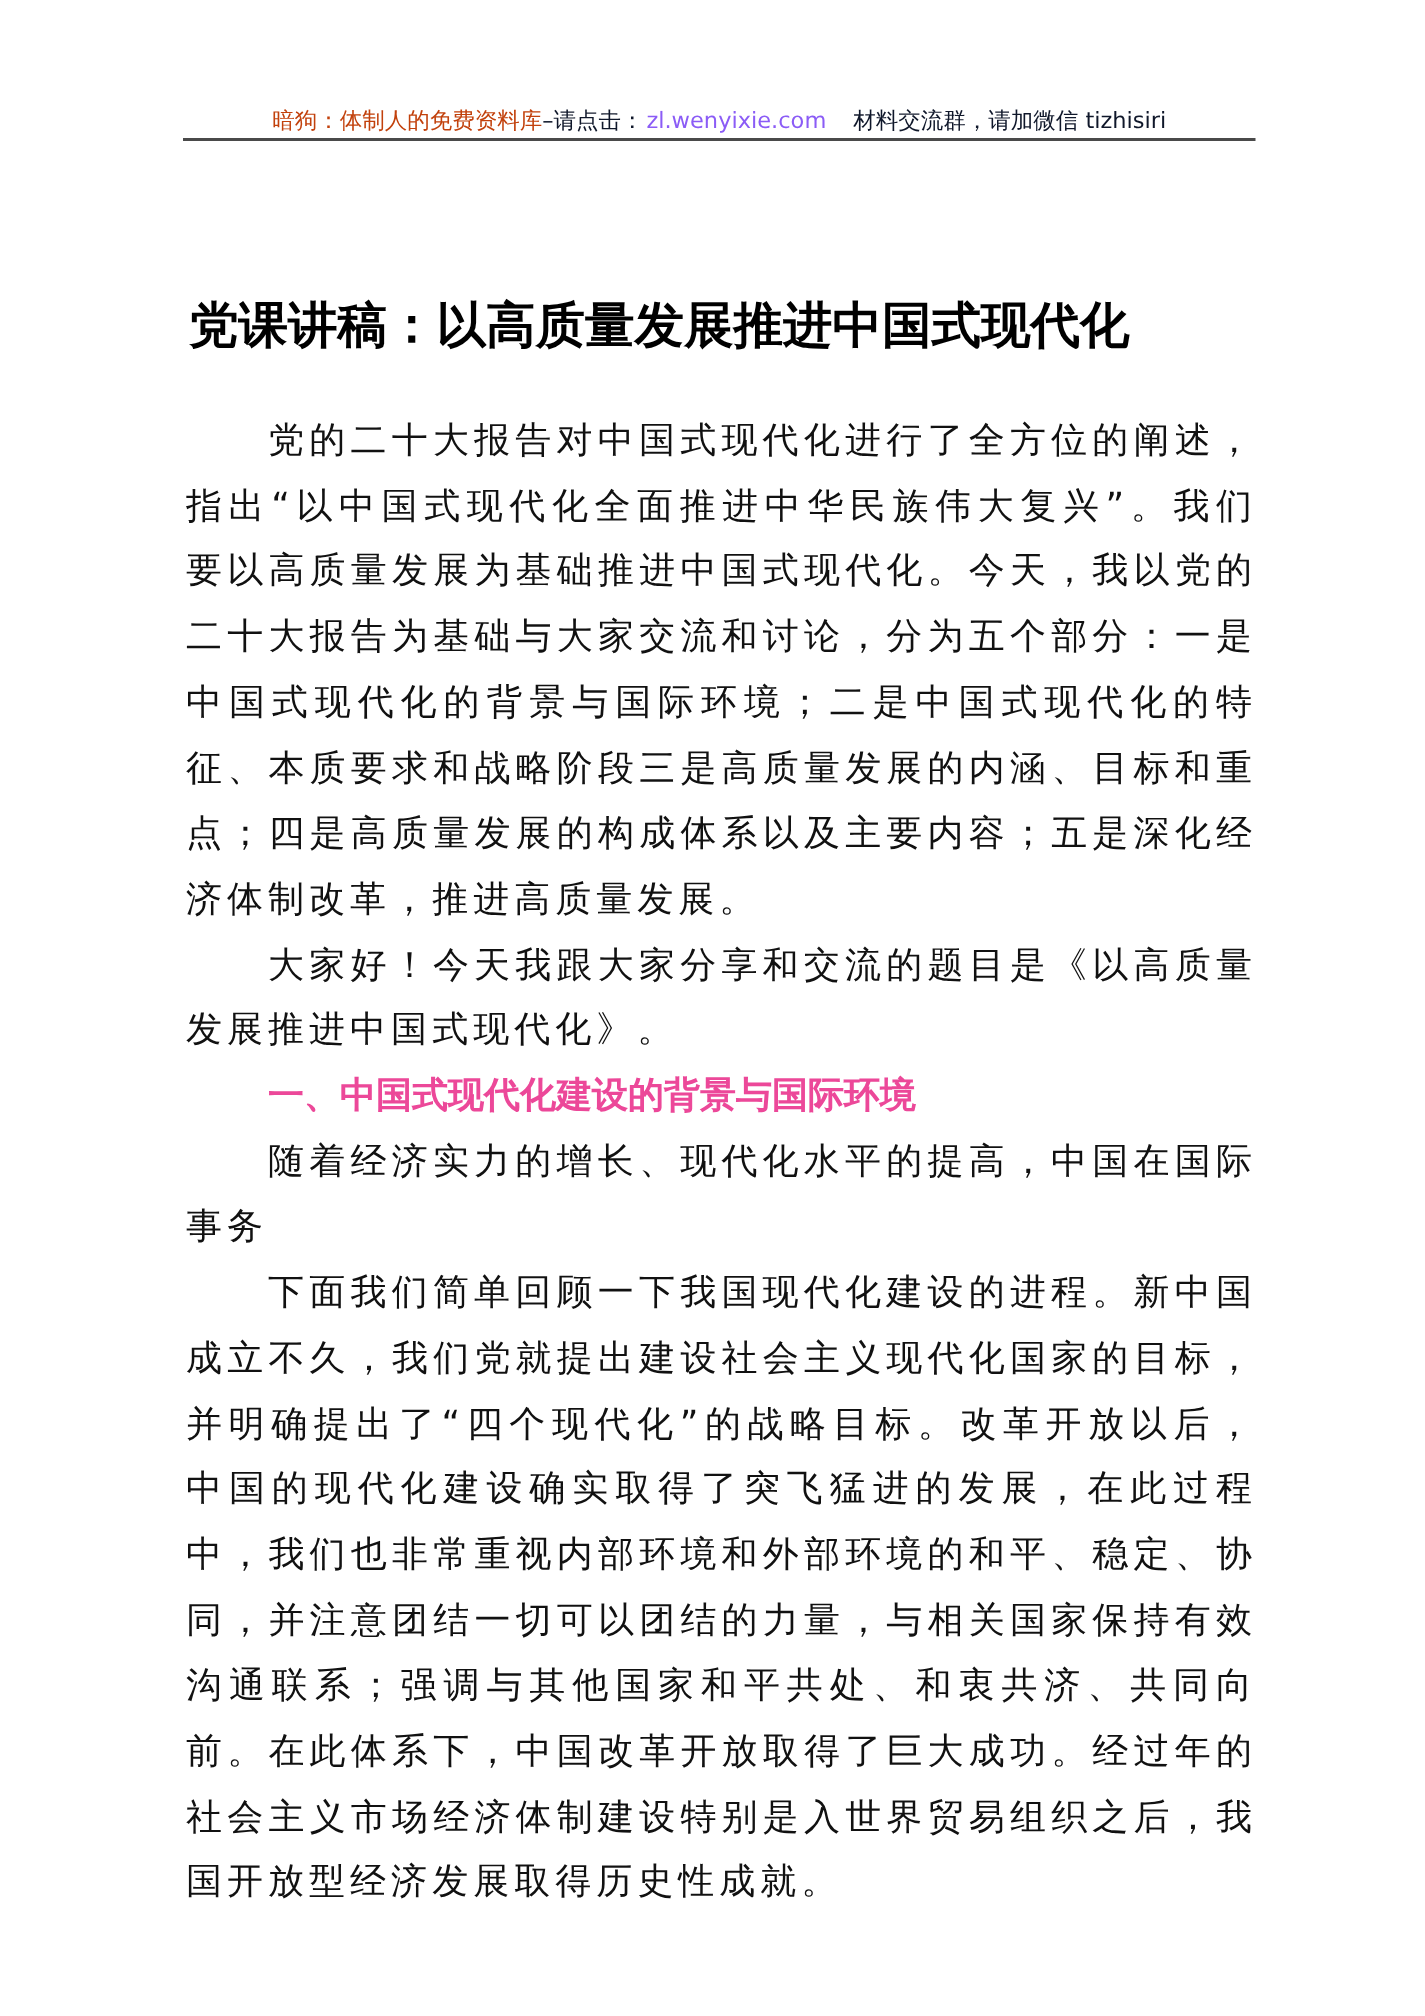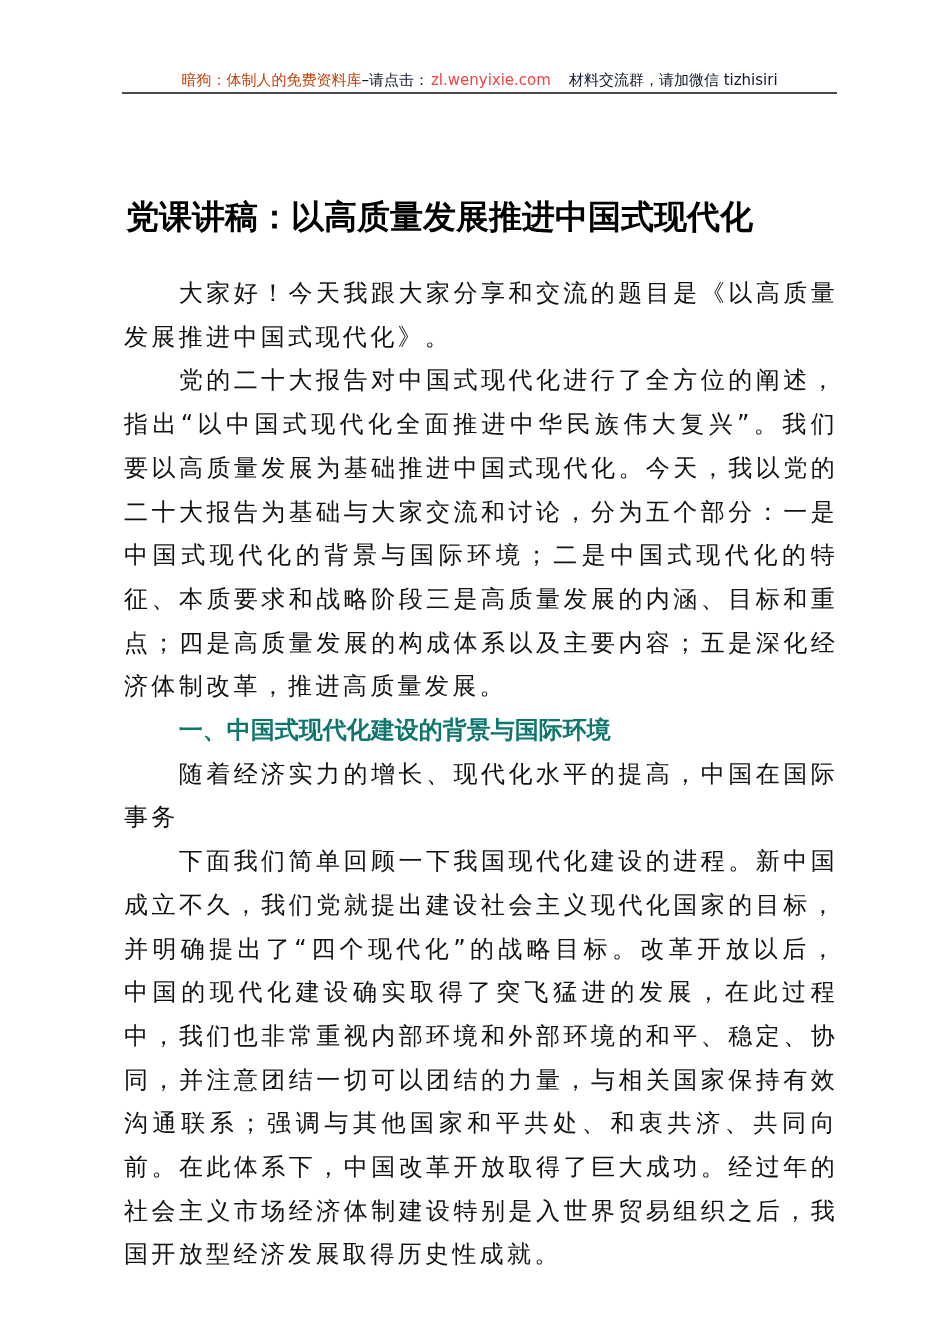--- a/index.html
+++ b/index.html
@@ -22,21 +22,21 @@
     width: 715px;
     height: 24px;
     text-align: center;
     font-family: "DejaVu Sans", sans-serif;
     font-size: 15px;
     line-height: 24px;
     white-space: nowrap;
   }
   .header .red { color: #c2410c; }
   .header .dark { color: #0f172a; }
-  .header .link { color: #ef4444; margin: 4px 18px 0 2px; text-decoration: none; }
+  .header .link { color: #8b5cf6; margin: 4px 18px 0 2px; text-decoration: none; }
   .header-rule {
     position: absolute;
     left: 122px;
     top: 92px;
     width: 715px;
     height: 2px;
     background: #4a4a4a;
   }
   .title {
     position: absolute;
@@ -70,32 +70,32 @@
     word-break: break-all;
   }
   .section-heading {
     margin: 0;
     font-family: "DejaVu Sans", sans-serif;
     font-weight: bold;
     font-size: 24px;
     line-height: 43.7px;
     letter-spacing: 0px;
     text-indent: 54.7px;
-    color: #0f766e;
+    color: #ec4899;
   }
 </style>
 </head>
 <body>
 
 <div class="header">
   <span class="red">暗狗：体制人的免费资料库</span><span class="dark">–请点击：</span><a class="link">zl.wenyixie.com</a><span class="dark">材料交流群，请加微信 tizhisiri</span>
 </div>
 <div class="header-rule"></div>
 
 <h1 class="title">党课讲稿：以高质量发展推进中国式现代化</h1>
 
 <div class="body-text">
+  <p class="para">党的二十大报告对中国式现代化进行了全方位的阐述，指出“以中国式现代化全面推进中华民族伟大复兴”。我们要以高质量发展为基础推进中国式现代化。今天，我以党的二十大报告为基础与大家交流和讨论，分为五个部分：一是中国式现代化的背景与国际环境；二是中国式现代化的特征、本质要求和战略阶段三是高质量发展的内涵、目标和重点；四是高质量发展的构成体系以及主要内容；五是深化经济体制改革，推进高质量发展。</p>
   <p class="para">大家好！今天我跟大家分享和交流的题目是《以高质量发展推进中国式现代化》。</p>
-  <p class="para">党的二十大报告对中国式现代化进行了全方位的阐述，指出“以中国式现代化全面推进中华民族伟大复兴”。我们要以高质量发展为基础推进中国式现代化。今天，我以党的二十大报告为基础与大家交流和讨论，分为五个部分：一是中国式现代化的背景与国际环境；二是中国式现代化的特征、本质要求和战略阶段三是高质量发展的内涵、目标和重点；四是高质量发展的构成体系以及主要内容；五是深化经济体制改革，推进高质量发展。</p>
   <h2 class="section-heading">一、中国式现代化建设的背景与国际环境</h2>
   <p class="para">随着经济实力的增长、现代化水平的提高，中国在国际事务</p>
   <p class="para">下面我们简单回顾一下我国现代化建设的进程。新中国成立不久，我们党就提出建设社会主义现代化国家的目标，并明确提出了“四个现代化”的战略目标。改革开放以后，中国的现代化建设确实取得了突飞猛进的发展，在此过程中，我们也非常重视内部环境和外部环境的和平、稳定、协同，并注意团结一切可以团结的力量，与相关国家保持有效沟通联系；强调与其他国家和平共处、和衷共济、共同向前。在此体系下，中国改革开放取得了巨大成功。经过年的社会主义市场经济体制建设特别是入世界贸易组织之后，我国开放型经济发展取得历史性成就。</p>
 </div>
 
 </body></html>

